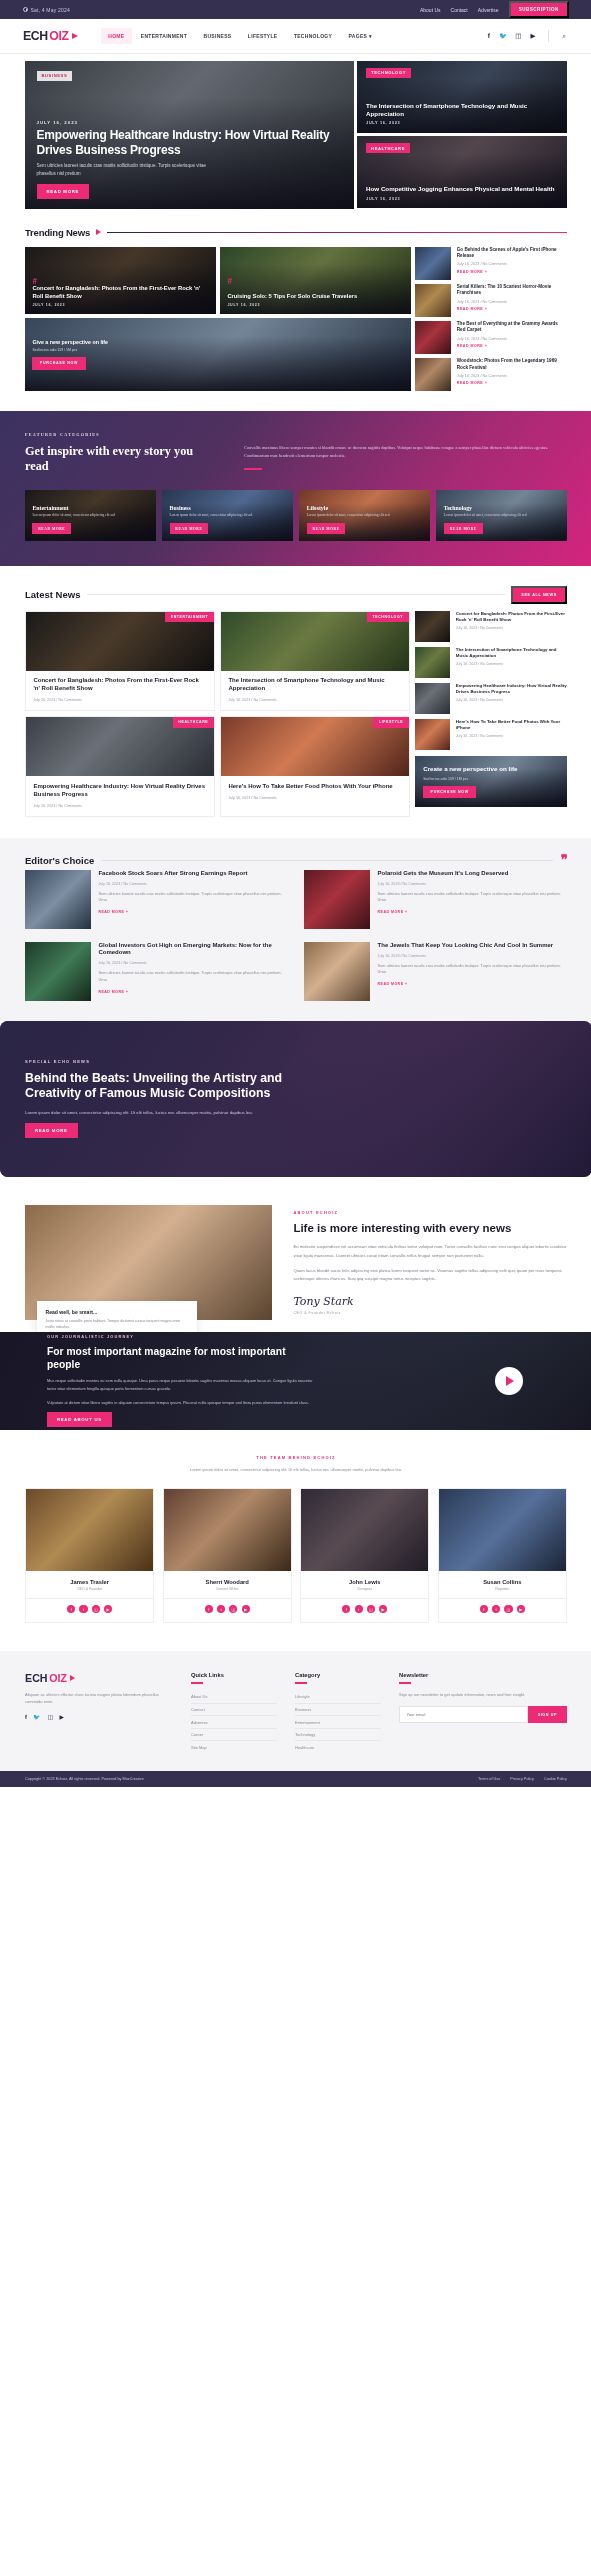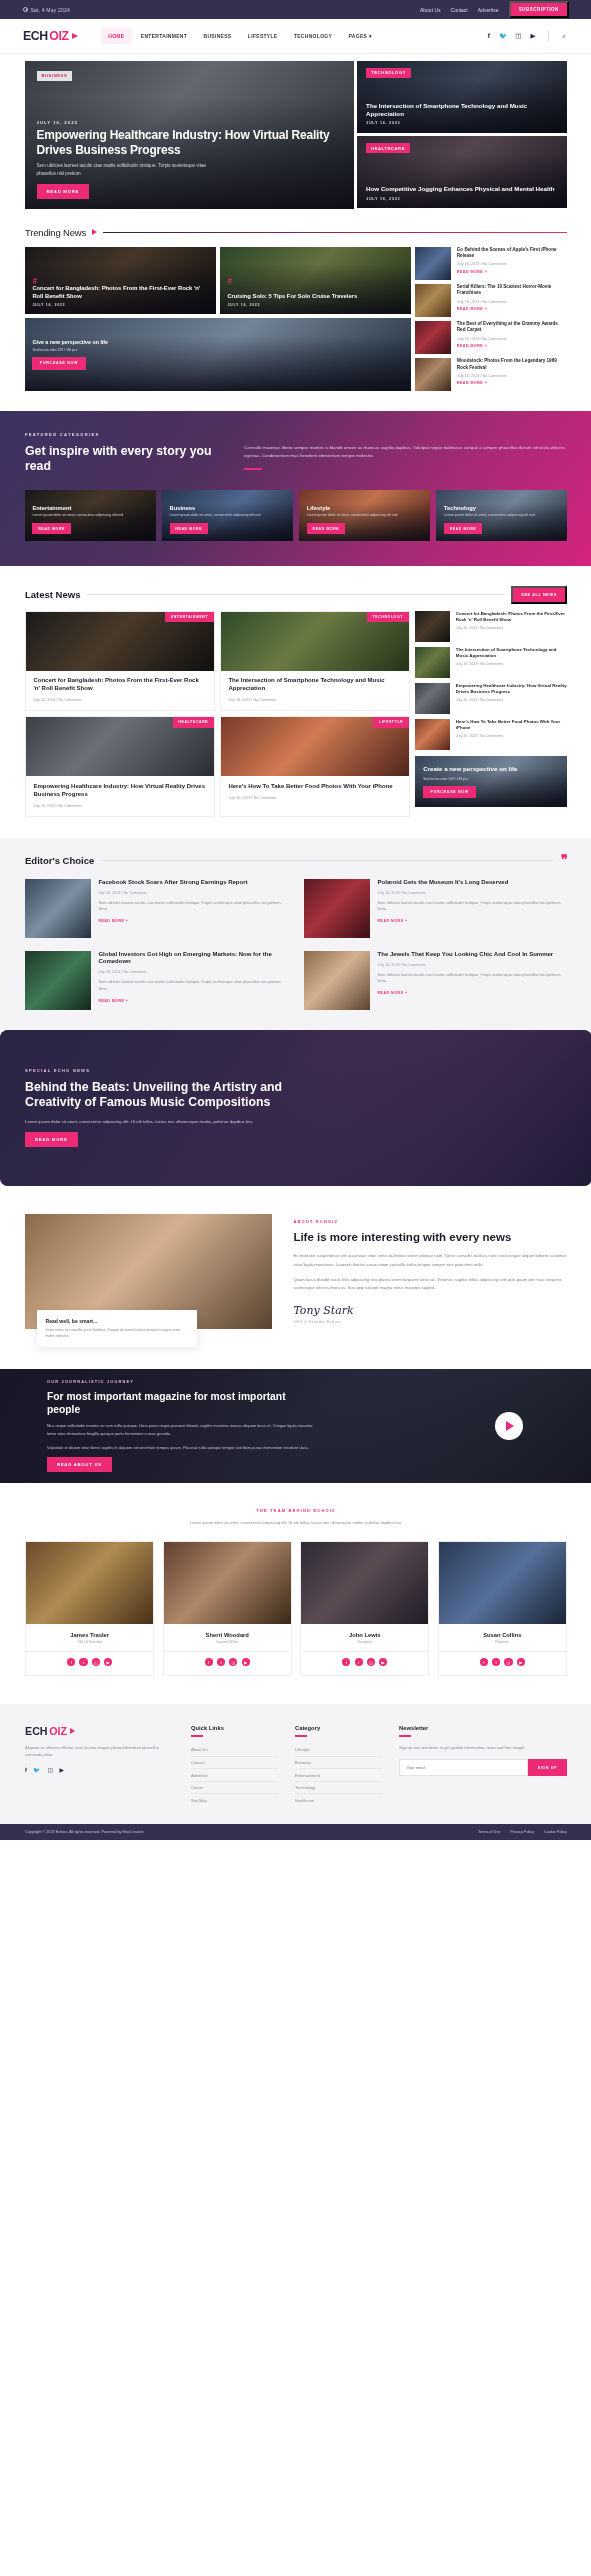--- a/index.html
+++ b/index.html
@@ -46,21 +46,21 @@
   .hm-title { color:#fff; font-size:12px; font-weight:bold; line-height:1.22; letter-spacing:-0.2px; }
   .hm-desc { color:#d4d4dd; font-size:4.6px; line-height:1.6; margin-top:5px; max-width:189px; }
   .btn-pink { display:inline-block; background:#ec2a75; color:#fff; font-size:4.3px; font-weight:bold; letter-spacing:0.7px; padding:5px 10px; margin-top:6.6px; align-self:flex-start; }
   .hc-inner { position:absolute; inset:0; padding:7.4px 9px; display:flex; flex-direction:column; }
   .hc-title { color:#fff; font-size:6.2px; font-weight:bold; line-height:1.3; margin-top:auto; }
   .hc-date { color:#d8d8e2; font-size:3.8px; letter-spacing:0.7px; font-weight:bold; margin-top:3.3px; }
   .push-bot { margin-top:auto; }
 
   
   .sechead { display:flex; align-items:center; gap:5.8px; margin:18px 0 9px; }
-  .sechead h2 { font-size:9.5px; font-weight:normal; letter-spacing:-0.2px; white-space:nowrap; }
+  .sechead h2 { font-size:9.5px; font-weight:bold; letter-spacing:-0.2px; white-space:nowrap; }
   .sechead .tri { width:0; height:0; border-left:5.8px solid #ec2a75; border-top:3.3px solid transparent; border-bottom:3.3px solid transparent; }
   .sechead .rule { flex:1; height:1px; background:linear-gradient(to right, #2b2545, #ec2a75); }
 
   
   .trend { display:flex; gap:4.1px; }
   .trend-left { display:flex; flex-direction:column; gap:4.1px; flex:1; }
   .trend-row { display:flex; gap:4.1px; }
   .tcard { position:relative; overflow:hidden; flex:1; }
   .tcard.h1 { height:67px; }
   .tc-inner { position:absolute; inset:0; padding:6.6px 7.4px; display:flex; flex-direction:column; justify-content:flex-end; }
@@ -74,21 +74,21 @@
   .tr-title { font-size:4.6px; font-weight:bold; line-height:1.45; color:#1c1c28; }
   .tr-meta { font-size:3.8px; color:#9a9aa6; margin-top:2.5px; }
   .tr-more { font-size:3.6px; font-weight:bold; letter-spacing:0.5px; color:#ec2a75; margin-top:3.3px; }
   .purch { display:inline-block; background:#ec2a75; color:#fff; font-size:3.6px; font-weight:bold; letter-spacing:0.7px; padding:4.1px 7.4px; margin-top:5px; }
   .mini-promo { position:relative; height:44px; overflow:hidden; flex:1.15; }
   .mp-inner { position:absolute; inset:0; padding:6.6px 7.4px; display:flex; flex-direction:column; justify-content:center; }
   .mp-t { color:#fff; font-size:5.3px; font-weight:bold; line-height:1.3; }
   .mp-s { color:#d4d4dd; font-size:3.5px; margin-top:2.5px; }
 
   
-  .feat { background:linear-gradient(125deg, #3b3260 0%, #50305f 35%, #a62a74 72%, #d4247e 100%); padding:21.4px 0 25px; margin-top:20px; }
+  .feat { background:linear-gradient(125deg, #3b3260 0%, #50305f 35%, #a62a74 72%, #d4247e 100%); padding:21.4px 0 25px; margin-top:20px;font-family:Liberation Serif, serif; }
   .feat-top { display:flex; gap:30px; align-items:flex-start; }
   .feat-l { width:189px; }
   .feat-kick { color:#e8d8e8; font-size:4.1px; letter-spacing:1.3px; font-weight:bold; margin-bottom:6.6px; }
   .feat-h { color:#fff; font-size:12.3px; font-weight:bold; line-height:1.25; }
   .feat-r { flex:1; padding-top:11.5px; }
   .feat-p { color:#ded5e4; font-size:4.4px; line-height:1.85; }
   .feat-bar { width:18px; height:1.6px; background:#ec2a75; margin-top:8.2px; }
   .catrow { display:flex; gap:6.6px; margin-top:15px; }
   .catcard { position:relative; flex:1; height:51px; overflow:hidden; }
   .cc-in { position:absolute; inset:0; padding:6.6px 7.4px; display:flex; flex-direction:column; justify-content:flex-end; }
@@ -115,21 +115,21 @@
   .ls-thumb { width:35px; height:31px; flex-shrink:0; background-size:cover; background-position:center; }
   .ls-title { font-size:4.4px; font-weight:bold; line-height:1.45; }
   .ls-meta { font-size:3.6px; color:#9a9aa6; margin-top:2.5px; }
   .side-promo { position:relative; height:51px; overflow:hidden; margin-top:1.6px; }
   .sp-in { position:absolute; inset:0; padding:7.4px 8.2px; display:flex; flex-direction:column; justify-content:center; }
   .sp-t { color:#fff; font-size:6.2px; font-weight:bold; line-height:1.28; }
   .sp-s { color:#d4d4dd; font-size:3.5px; margin-top:3.3px; }
 
   
   .editor { background:#f4f4f6; padding:16.4px 0 20px; margin-top:21.4px; }
-  .ed-head { display:flex; align-items:center; gap:7.4px; margin-bottom:13px; }
+  .ed-head { display:flex; align-items:center; gap:7.4px; margin-bottom:4px; }
   .ed-head h2 { font-size:9.5px; font-weight:bold; }
   .ed-head .rule { flex:1; height:0.8px; background:#e0e0e4; }
   .quote { color:#ec2a75; font-size:13px; font-weight:bold; line-height:.6; letter-spacing:-0.8px; }
   .ed-grid { display:grid; grid-template-columns:1fr 1fr; gap:13px 16.4px; }
   .ed-item { display:flex; gap:7.4px; }
   .ed-img { width:66px; height:59px; flex-shrink:0; background-size:cover; background-position:center; }
   .ed-b { flex:1; min-width:0; }
   .ed-t { font-size:6px; font-weight:bold; line-height:1.32; }
   .ed-m { font-size:3.7px; color:#9a9aa6; margin-top:4.1px; }
   .ed-d { font-size:3.9px; color:#8a8a96; line-height:1.75; margin-top:5px; }
@@ -137,35 +137,35 @@
 
   
   .beats { position:relative; height:156px; overflow:hidden; margin-top:0; }
   .beats-in { position:absolute; inset:0; }
   .beats-c { position:relative; width:542px; margin:0 auto; height:100%; display:flex; flex-direction:column; justify-content:center; }
   .bt-kick { color:#e3c6d8; font-size:4px; letter-spacing:1.3px; font-weight:bold; }
   .bt-h { color:#fff; font-size:12.3px; font-weight:bold; line-height:1.25; margin-top:6.6px; max-width:271px; }
   .bt-p { color:#cfc7d8; font-size:4.3px; line-height:1.8; margin-top:7.4px; max-width:247px; }
 
   
-  .life { padding:28px 0 40px; display:flex; gap:21.4px; align-items:flex-start; }
+  .life { padding:28px 0 12px; display:flex; gap:21.4px; align-items:flex-start; }
   .life-l { width:247px; position:relative; }
   .life-img { width:247px; height:115px; background-size:cover; background-position:center; }
   .life-note { position:absolute; left:11.5px; bottom:-18px; width:160px; background:#fff; padding:7.4px 9px; box-shadow:0 1.6px 8.2px rgba(0,0,0,.12); }
   .ln-t { font-size:5.1px; font-weight:bold; }
   .ln-p { font-size:3.6px; color:#8a8a96; line-height:1.7; margin-top:3.3px; }
   .life-r { flex:1; padding-top:5px; }
   .life-kick { color:#ec2a75; font-size:4px; letter-spacing:1.2px; font-weight:bold; }
   .life-h { font-size:11.5px; font-weight:bold; line-height:1.3; margin-top:6.6px; }
   .life-p { font-size:4.2px; color:#7d7d8a; line-height:1.95; margin-top:7.4px; }
   .sign { font-family:"DejaVu Serif", serif; font-style:italic; font-size:11px; color:#2b2545; margin-top:11.5px; }
   .sign-s { font-size:3.6px; color:#9a9aa6; letter-spacing:0.5px; margin-top:3.3px; }
 
   
-  .mag { position:relative; height:114px; overflow:hidden;padding-left:44px; }
+  .mag { position:relative; height:98px; overflow:hidden;padding-left:44px; }
   .mag-c { position:relative; width:542px; margin:0 auto; height:100%; display:flex; align-items:center; }
   .mag-l { width:271px; }
   .mag-kick { color:#f0b8d4; font-size:3.9px; letter-spacing:1.2px; font-weight:bold; }
   .mag-h { color:#fff; font-size:10.3px; font-weight:bold; line-height:1.28; margin-top:5.8px; }
   .mag-p { color:#c8c0d2; font-size:3.9px; line-height:1.85; margin-top:6.6px; }
   .play { position:absolute; right:66px; top:50%; transform:translateY(-50%); width:28px; height:28px; border-radius:50%; background:#fff; display:flex; align-items:center; justify-content:center; }
   .play:after { content:''; width:0; height:0; border-left:8.2px solid #ec2a75; border-top:5px solid transparent; border-bottom:5px solid transparent; margin-left:2.5px; }
 
   
   .team { padding:25px 0 28px; text-align:center; }

